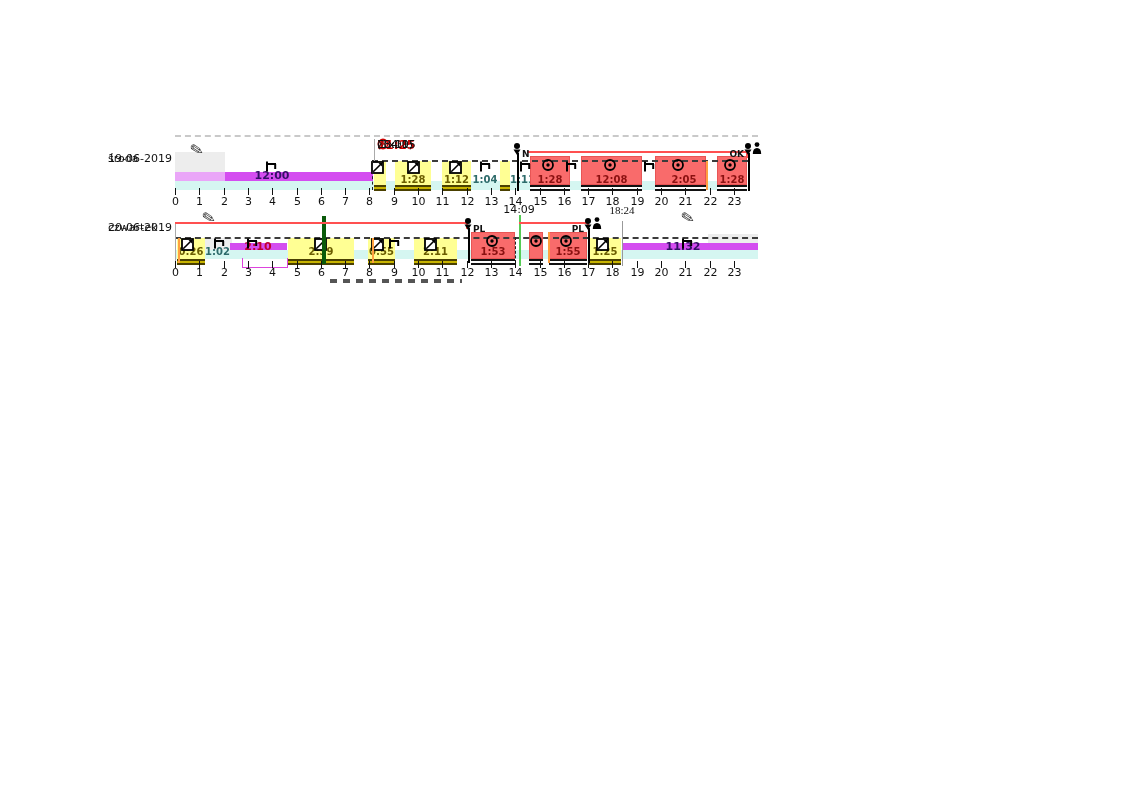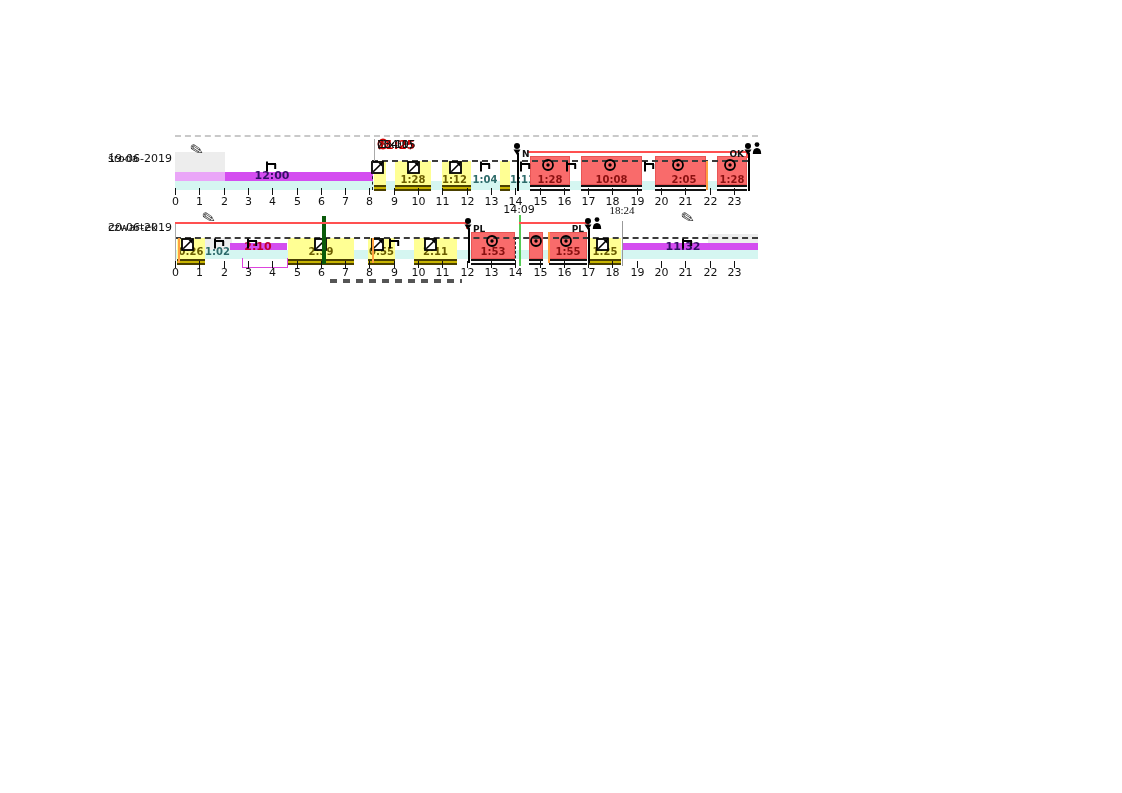--- a/index.html
+++ b/index.html
@@ -56,31 +56,31 @@
     <div style="left: 175px; top: 172px; width: 50px; height: 9px; background: rgba(255, 255, 255, 0.5);"></div>
     <div style="left: 175px; top: 181px; width: 572px; height: 9px; background: rgb(213, 246, 241);"></div>
     <div class="seg-label" style="left: 250px; top: 170px; width: 44px; color: rgb(51, 17, 102); font-size: 11px;">12:00</div>
     <div style="left: 374px; top: 161px; width: 12px; height: 24px; background: rgb(255, 255, 148);"></div>
     <div style="left: 374px; top: 185px; width: 12px; height: 6px; background: linear-gradient(rgb(74, 64, 0) 0px, rgb(74, 64, 0) 2px, rgb(200, 180, 0) 2px, rgb(200, 180, 0) 4px, rgb(74, 64, 0) 4px, rgb(74, 64, 0) 6px);"></div>
     <div style="left: 395px; top: 161px; width: 36px; height: 24px; background: rgb(255, 255, 148);"></div>
     <div style="left: 395px; top: 185px; width: 36px; height: 6px; background: linear-gradient(rgb(74, 64, 0) 0px, rgb(74, 64, 0) 2px, rgb(200, 180, 0) 2px, rgb(200, 180, 0) 4px, rgb(74, 64, 0) 4px, rgb(74, 64, 0) 6px);"></div>
     <div class="seg-label" style="left: 395px; top: 174px; width: 36px; color: rgb(107, 93, 0);">1:28</div>
     <div style="left: 442px; top: 161px; width: 29px; height: 24px; background: rgb(255, 255, 148);"></div>
     <div style="left: 442px; top: 185px; width: 29px; height: 6px; background: linear-gradient(rgb(74, 64, 0) 0px, rgb(74, 64, 0) 2px, rgb(200, 180, 0) 2px, rgb(200, 180, 0) 4px, rgb(74, 64, 0) 4px, rgb(74, 64, 0) 6px);"></div>
-    <div class="seg-label" style="left: 442px; top: 174px; width: 15px; color: rgb(107, 93, 0);">1:12</div>
+    <div class="seg-label" style="left: 442px; top: 174px; width: 29px; color: rgb(107, 93, 0);">1:12</div>
     <div class="seg-label" style="left: 471px; top: 174px; width: 28px; color: rgb(46, 107, 107);">1:04</div>
     <div style="left: 500px; top: 161px; width: 10px; height: 24px; background: rgb(255, 255, 148);"></div>
     <div style="left: 500px; top: 185px; width: 10px; height: 6px; background: linear-gradient(rgb(74, 64, 0) 0px, rgb(74, 64, 0) 2px, rgb(200, 180, 0) 2px, rgb(200, 180, 0) 4px, rgb(74, 64, 0) 4px, rgb(74, 64, 0) 6px);"></div>
     <div class="seg-label" style="left: 510px; top: 174px; width: 16px; color: rgb(46, 107, 107);">1:11</div>
     <div style="left: 530px; top: 156px; width: 40px; height: 29px; background: rgb(249, 107, 107); border: 1px solid rgb(232, 85, 85);"></div>
     <div style="left: 530px; top: 185px; width: 40px; height: 6px; background: linear-gradient(rgb(17, 17, 17) 0px, rgb(17, 17, 17) 2px, rgb(253, 253, 253) 2px, rgb(253, 253, 253) 4px, rgb(17, 17, 17) 4px, rgb(17, 17, 17) 6px);"></div>
     <div class="seg-label" style="left: 530px; top: 174px; width: 40px; color: rgb(139, 17, 17);">1:28</div>
     <div style="left: 581px; top: 156px; width: 61px; height: 29px; background: rgb(249, 107, 107); border: 1px solid rgb(232, 85, 85);"></div>
     <div style="left: 581px; top: 185px; width: 61px; height: 6px; background: linear-gradient(rgb(17, 17, 17) 0px, rgb(17, 17, 17) 2px, rgb(253, 253, 253) 2px, rgb(253, 253, 253) 4px, rgb(17, 17, 17) 4px, rgb(17, 17, 17) 6px);"></div>
-    <div class="seg-label" style="left: 581px; top: 174px; width: 61px; color: rgb(139, 17, 17);">10:08</div>
+    <div class="seg-label" style="left: 581px; top: 174px; width: 61px; color: rgb(139, 17, 17);">12:08</div>
     <div style="left: 655px; top: 156px; width: 51px; height: 29px; background: rgb(249, 107, 107); border: 1px solid rgb(232, 85, 85);"></div>
     <div style="left: 655px; top: 185px; width: 51px; height: 6px; background: linear-gradient(rgb(17, 17, 17) 0px, rgb(17, 17, 17) 2px, rgb(253, 253, 253) 2px, rgb(253, 253, 253) 4px, rgb(17, 17, 17) 4px, rgb(17, 17, 17) 6px);"></div>
     <div class="seg-label" style="left: 655px; top: 174px; width: 58px; color: rgb(139, 17, 17);">2:05</div>
     <div style="left: 717px; top: 156px; width: 30px; height: 29px; background: rgb(249, 107, 107); border: 1px solid rgb(232, 85, 85);"></div>
     <div style="left: 717px; top: 185px; width: 30px; height: 6px; background: linear-gradient(rgb(17, 17, 17) 0px, rgb(17, 17, 17) 2px, rgb(253, 253, 253) 2px, rgb(253, 253, 253) 4px, rgb(17, 17, 17) 4px, rgb(17, 17, 17) 6px);"></div>
     <div class="seg-label" style="left: 717px; top: 174px; width: 30px; color: rgb(139, 17, 17);">1:28</div>
     <div style="left: 372px; top: 160px; width: 376px; height: 0px; border-top: 2px dashed rgb(60, 60, 60);"></div>
     <div style="left: 265px; top: 161px; width: 13px; height: 14px;">
       <svg width="13" height="11" viewBox="0 0 13 11">
         <path d="M2 0.5 L2 10.5 M1 3 L11 3 M10.2 3 L10.2 8" stroke="#000" stroke-width="2" fill="none"></path>

